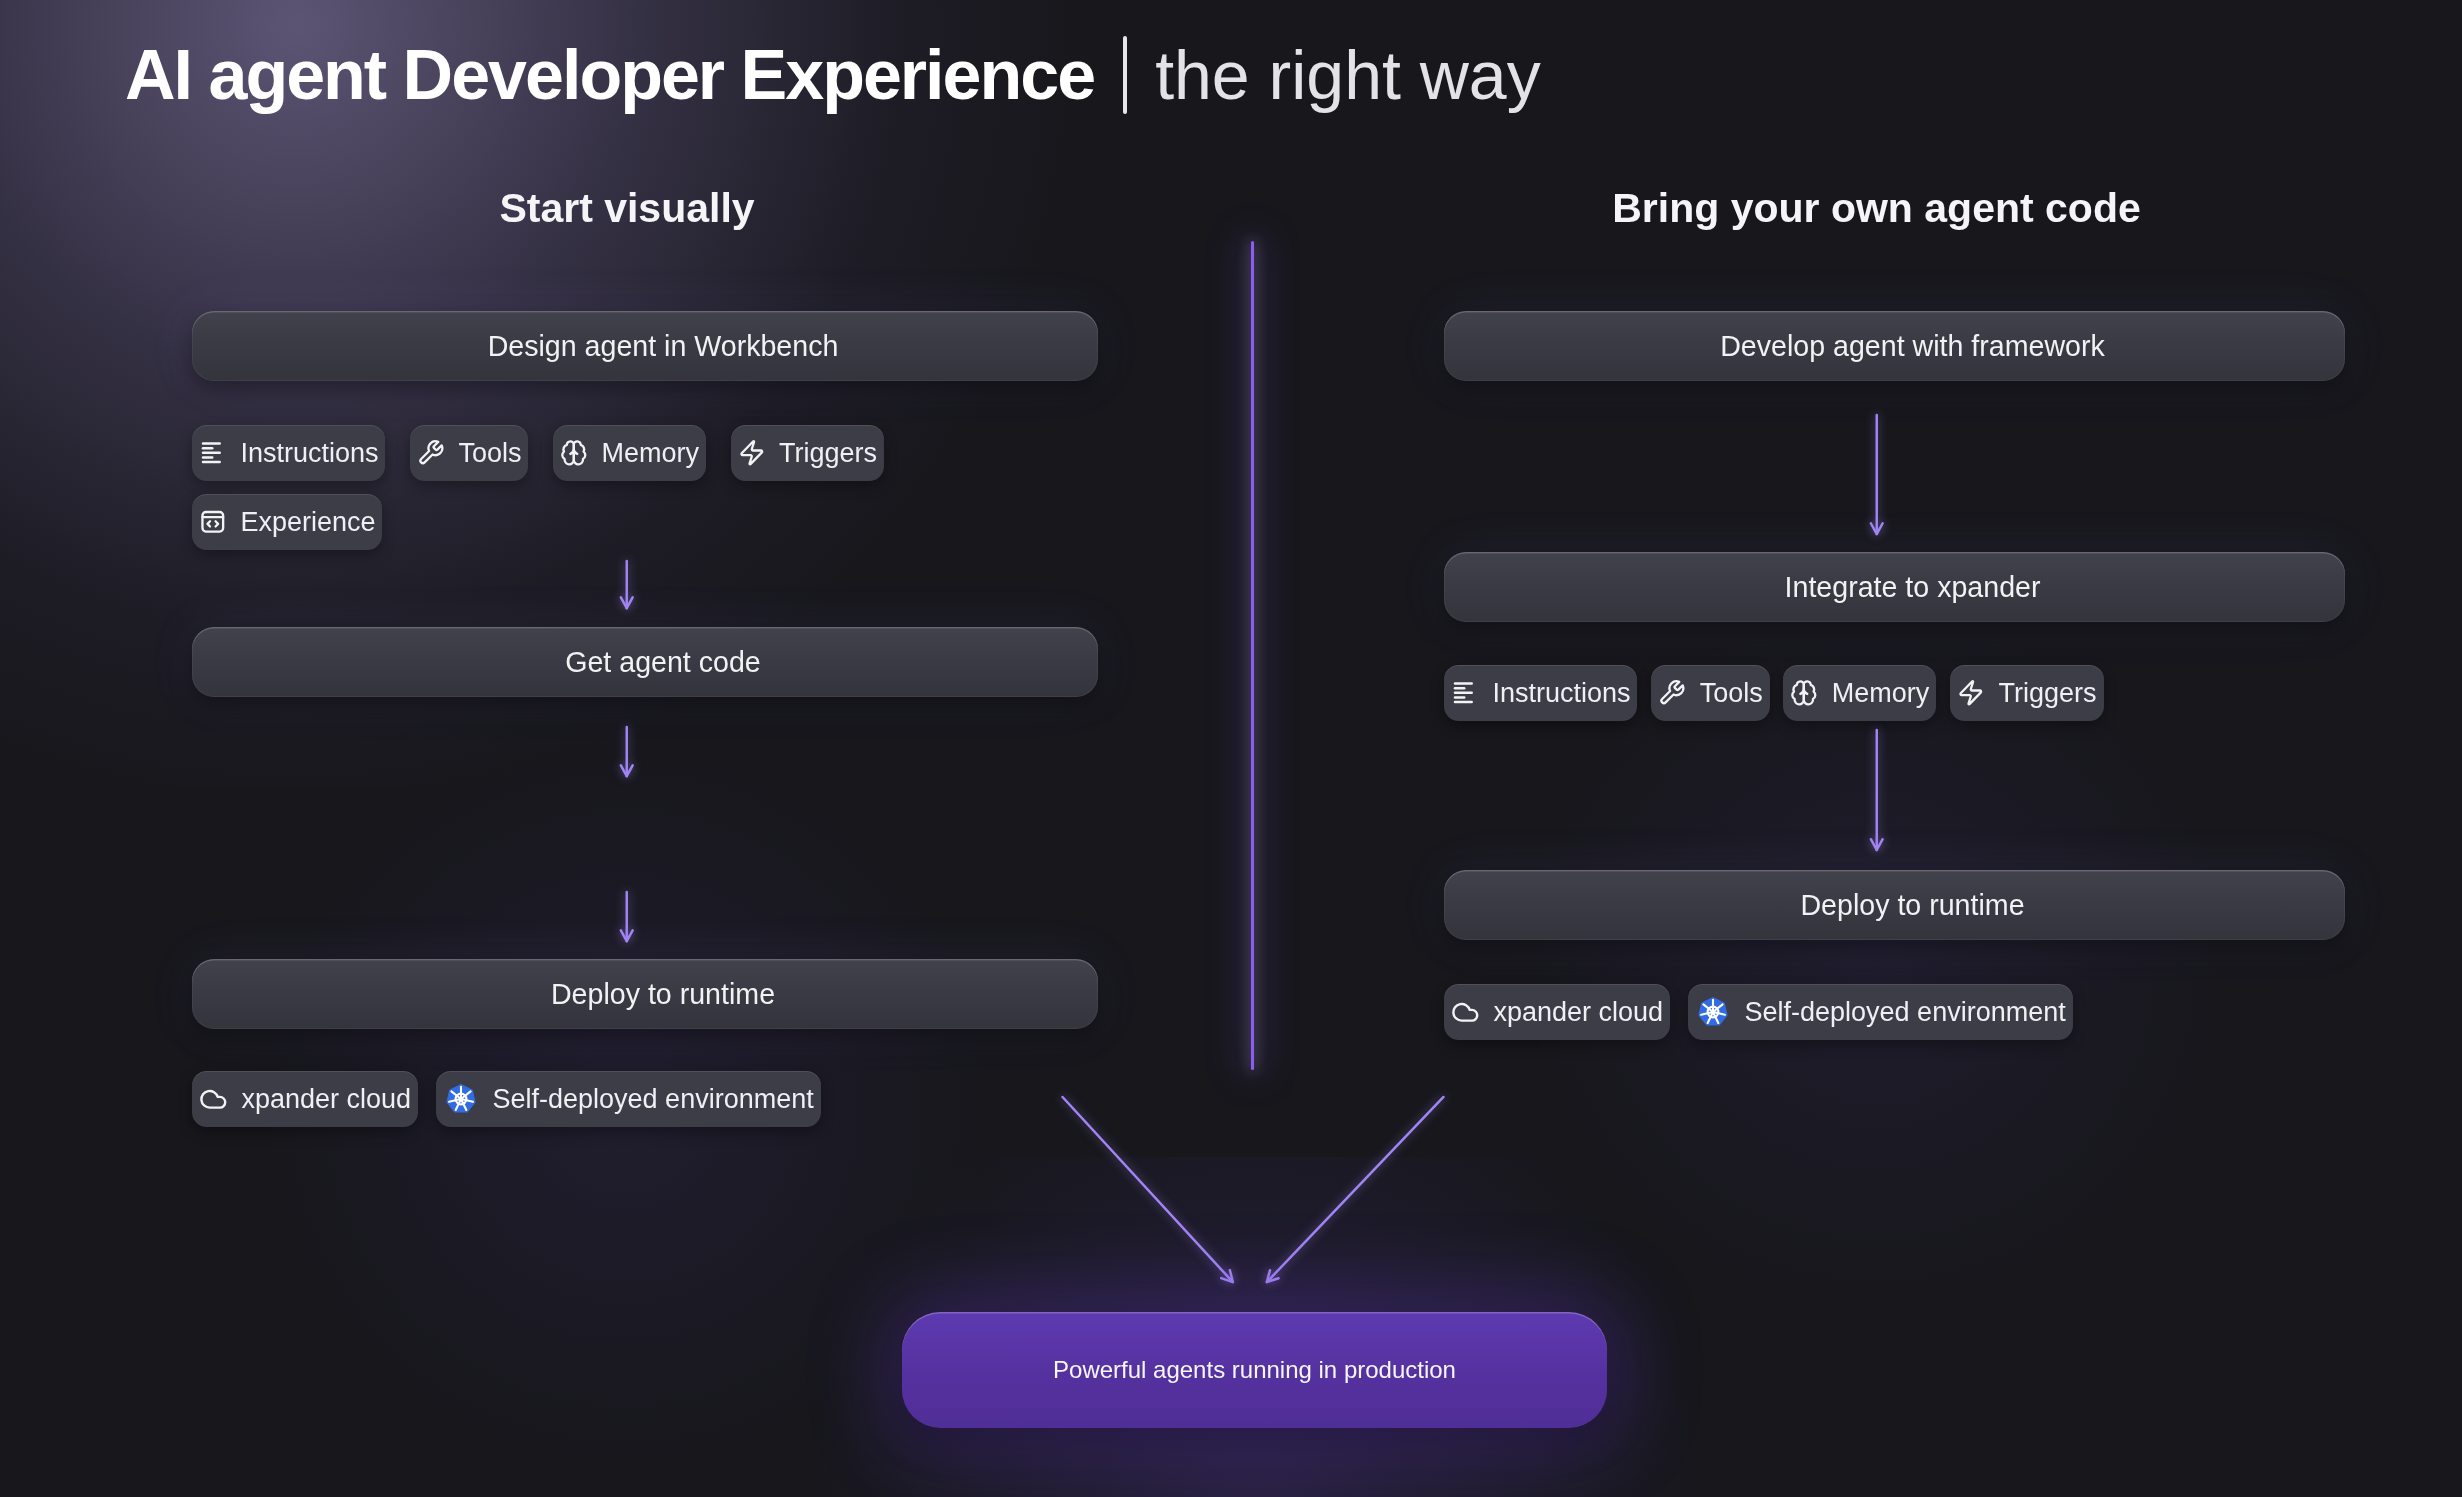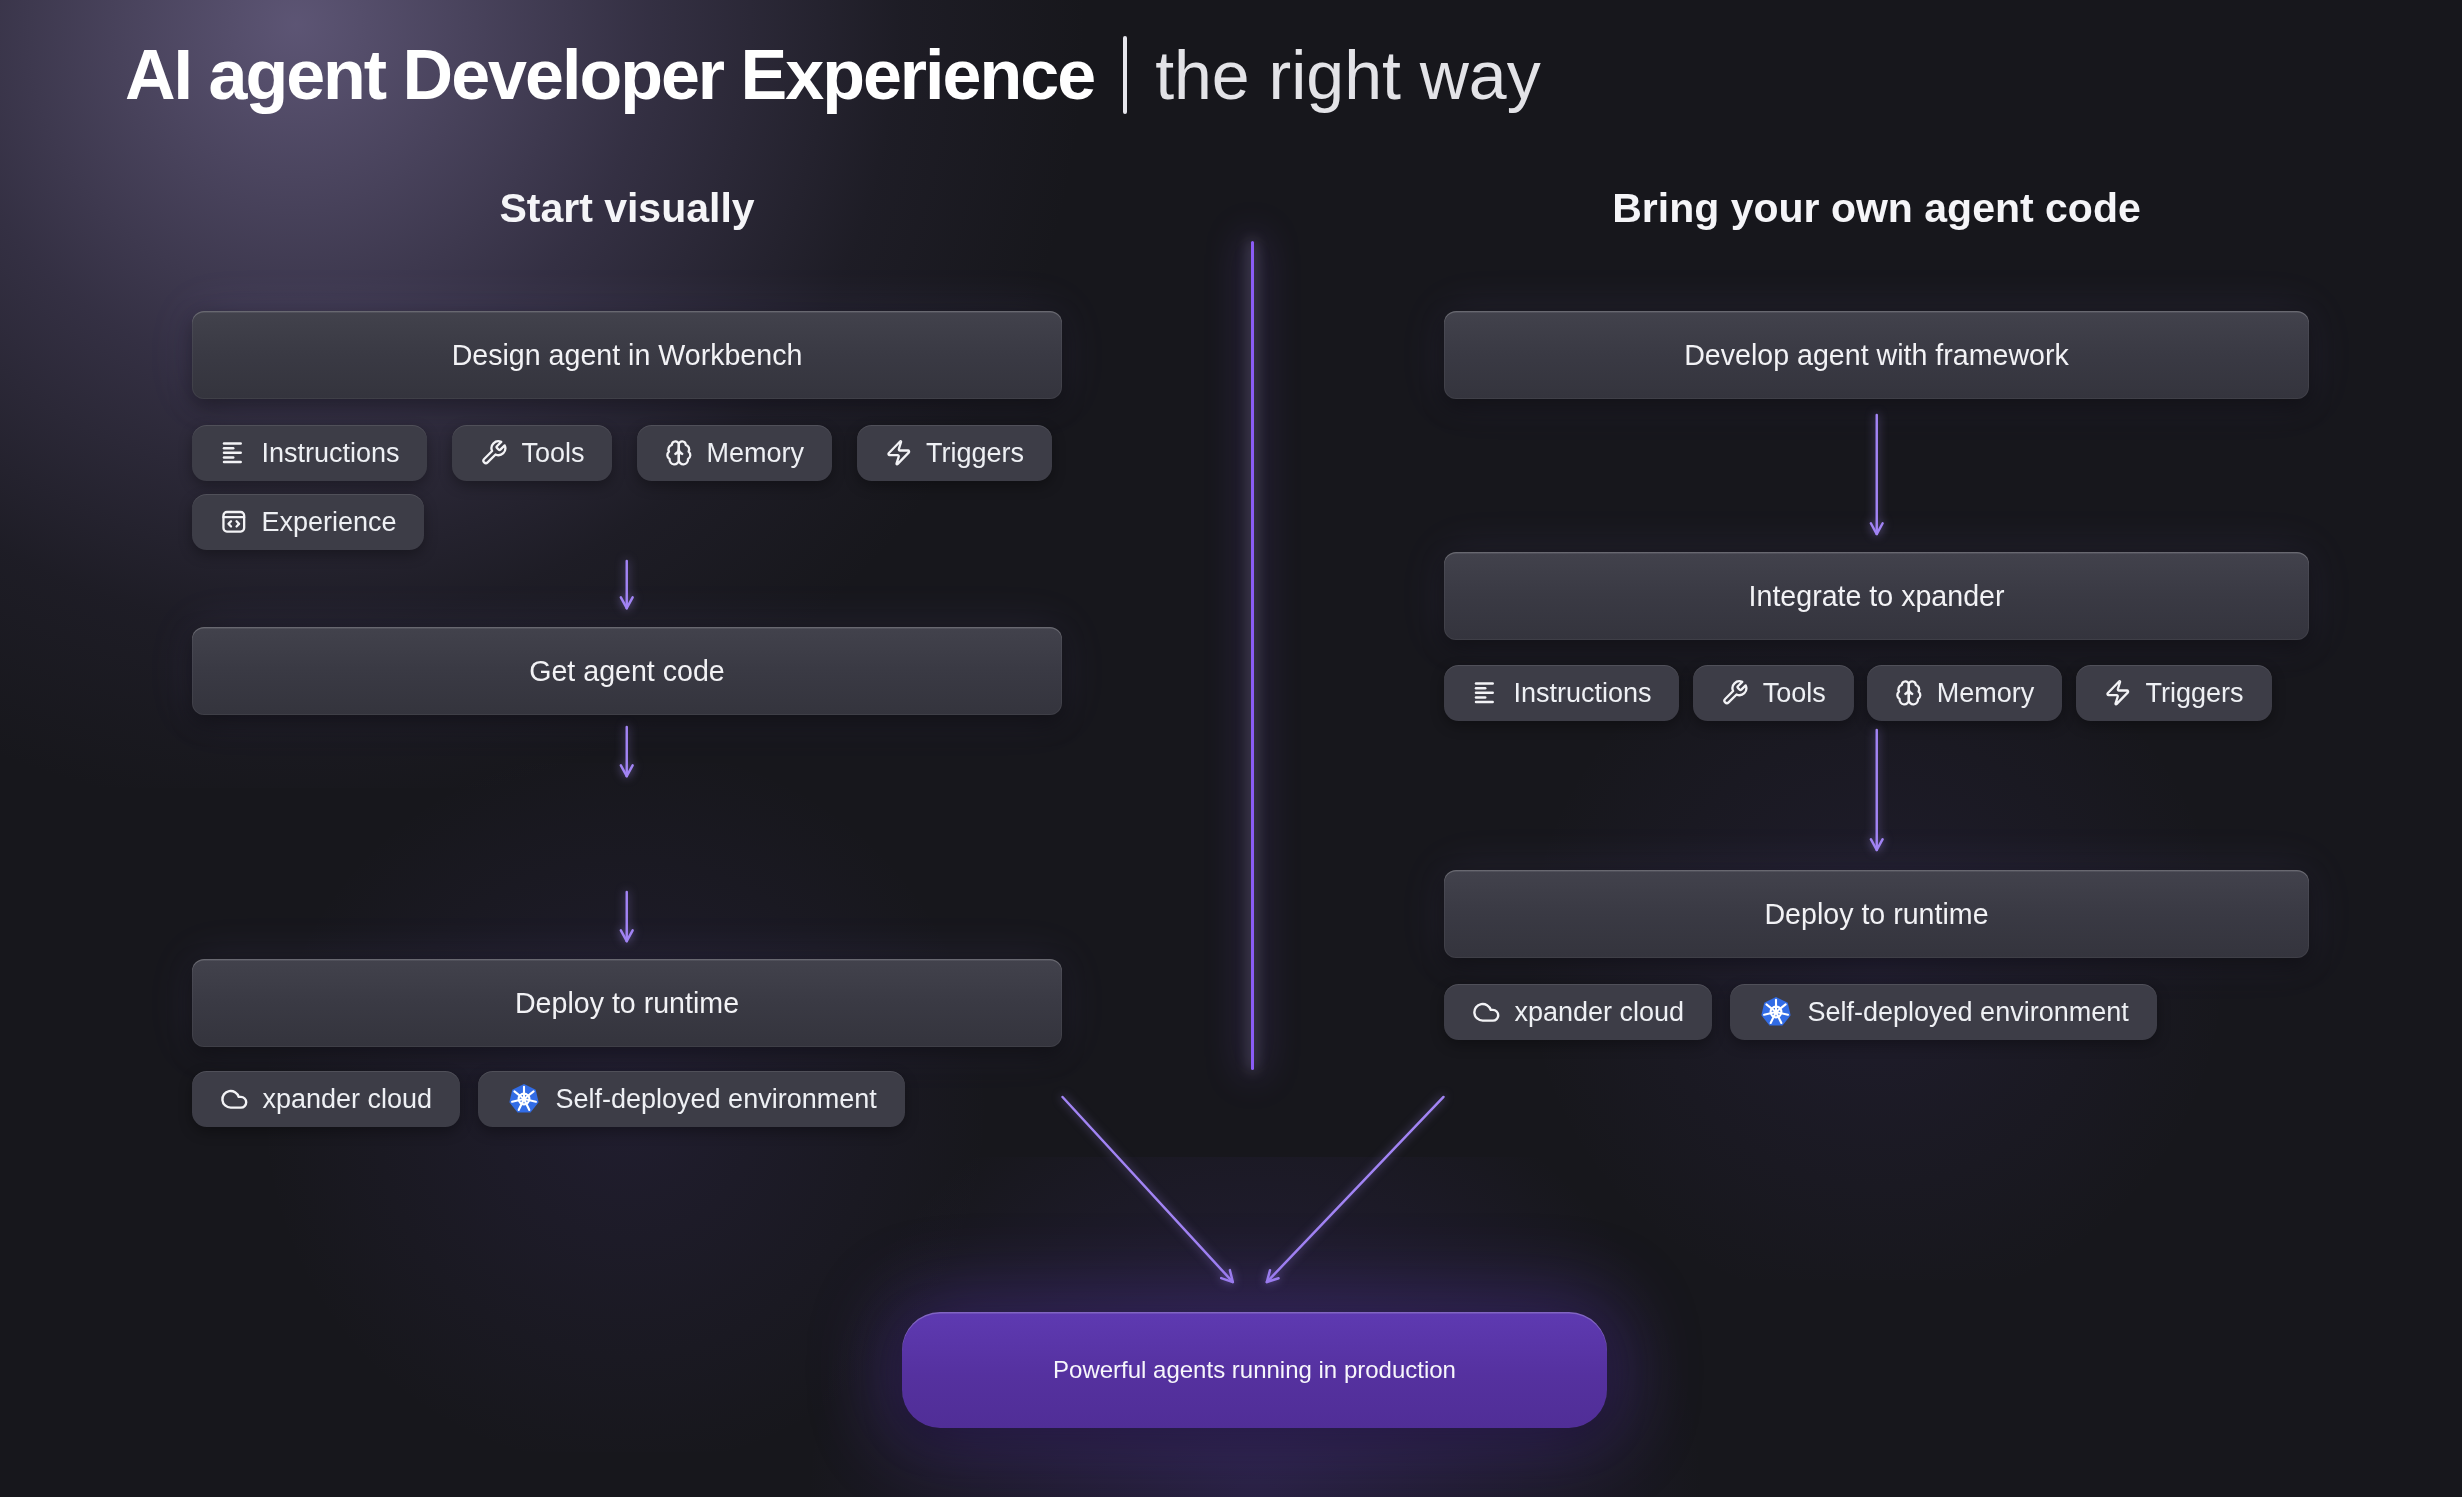--- a/index.html
+++ b/index.html
@@ -30,34 +30,35 @@
   .title-row{position:absolute;left:125px;top:35px;display:flex;align-items:center;gap:28.6px;}
   .title-main{font-size:70px;font-weight:700;letter-spacing:-2px;color:#ffffff;white-space:nowrap;}
   .title-sep{width:3.9px;height:78px;background:#e6e6ec;border-radius:2px;}
   .title-accent{font-size:68px;font-weight:400;color:#ececf0;opacity:.96;white-space:nowrap;}
 
   .col-header{position:absolute;top:185px;text-align:center;font-size:41px;font-weight:700;color:#f5f5f8;}
   #header-left{left:192px;width:870px;}
   #header-right{left:1444px;width:865px;}
 
   .flow-box{
-    position:absolute;height:88px;display:flex;align-items:center;justify-content:center;
+    position:absolute;height:70px;display:flex;align-items:center;justify-content:center;
     background:linear-gradient(180deg,#42424c 0%,#3a3a44 48%,#34343d 100%);
-    border-radius:12px;font-size:28.6px;color:#f2f2f5;white-space:nowrap;
+    border-radius:22px;font-size:28.6px;color:#f2f2f5;white-space:nowrap;
     box-shadow: inset 0 1.5px 0 rgba(255,255,255,0.16),
                 inset 0 0 0 1px rgba(255,255,255,0.055),
                 0 7.9px 22.7px rgba(0,0,0,0.42),
                 0 0 47px rgba(165,145,255,0.10);
+    padding-left: 36px;
   }
   .lbox{left:192px;width:870px;}
   .rbox{left:1444px;width:865px;}
 
   .chip-row{position:absolute;display:flex;align-items:center;}
   .chip{
-    display:inline-flex;align-items:center;gap:13.8px;height:56px;padding:0 28px;
+    display:inline-flex;align-items:center;gap:13.8px;height:56px;padding:0 7px;
     background:#3d3d47;border-radius:14.8px;font-size:27px;color:#eef0f4;white-space:nowrap;
     box-shadow: inset 0 1px 0 rgba(255,255,255,0.10), 0 4.9px 13.8px rgba(0,0,0,0.32);
   }
   .chip svg{flex:none;display:block;}
 
   .divider{
     position:absolute;left:1251px;top:241px;width:2.5px;height:829px;border-radius:1.5px;
     background:#8b5cf6;
     box-shadow:0 0 12.8px 2px rgba(225,215,255,0.26), 0 0 39px 5.9px rgba(139,92,246,0.28);
   }

